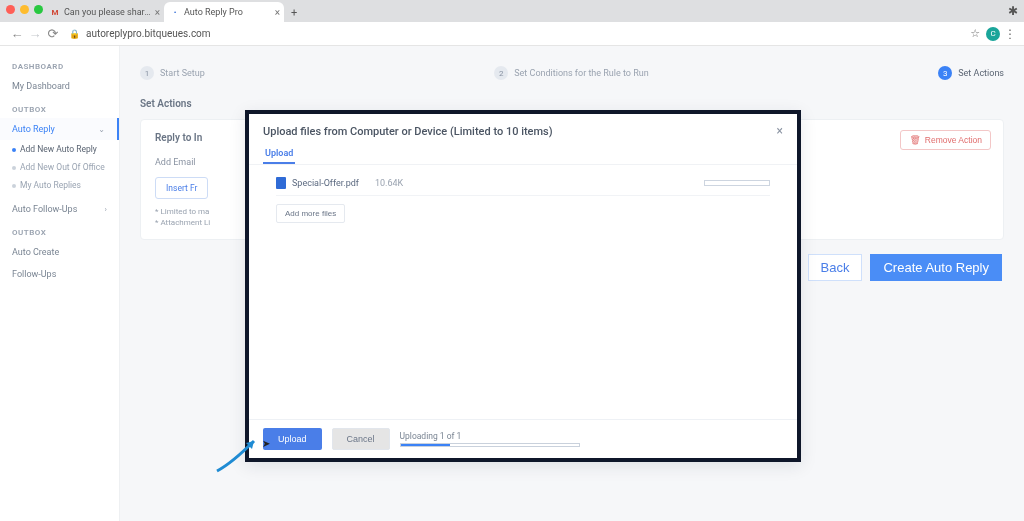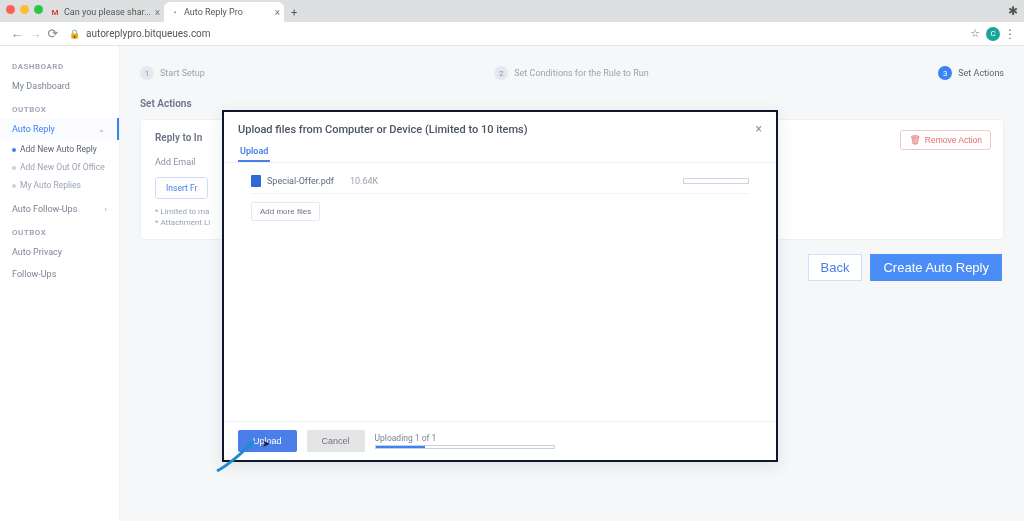--- a/index.html
+++ b/index.html
@@ -64,21 +64,21 @@
 
   .footer-row { display:flex; justify-content:flex-end; gap:8px; padding:14px 2px; }
   .btn { border-radius:0; padding:5px 12px; font-size:13px; border:1px solid transparent; cursor:pointer; }
   .btn-outline { background:#fff; border-color:#cfe0fb; color:#4a7ee8; }
   .btn-primary { background:#4a8df6; color:#fff; }
 
   .footer-text { text-align:center; font-size:8px; color:#a5adba; padding:20px 0 6px; }
   .footer-text a { color:#5b8def; text-decoration:none; }
 
   
-  .modal { position:absolute; left:222px; top:110px; width:556px; height:352px; background:#fff; border:2px solid #0f172a; box-shadow:0 4px 16px rgba(30,40,60,.1); display:flex; flex-direction:column; }
+  .modal { position:absolute; left:245px; top:110px; width:556px; height:352px; background:#fff; border:4px solid #0f172a; box-shadow:0 4px 16px rgba(30,40,60,.1); display:flex; flex-direction:column; }
   .modal-head { padding:10px 14px 6px; display:flex; align-items:center; justify-content:space-between; }
   .modal-title { font-size:11px; color:#4b5563; font-weight:500; }
   .modal-close { color:#8a93a2; font-size:12px; cursor:pointer; }
   .modal-tabs { padding:0 14px; }
   .modal-tab { display:inline-block; font-size:9px; color:#4a7ee8; font-weight:600; padding:4px 2px; border-bottom:2px solid #4a7ee8; }
   .modal-body { flex:1; padding:6px 27px; border-top:1px solid #f0f2f5; overflow:auto; }
   .file-row { display:flex; align-items:center; justify-content:space-between; padding:6px 0; border-bottom:1px solid #f1f3f6; }
   .file-left { display:flex; align-items:center; gap:6px; font-size:9px; color:#5c6a80; }
   .file-icon { width:10px; height:12px; background:#2f6bd6; border-radius:1px; }
   .file-size { color:#9aa3b0; margin-left:10px; }
@@ -148,21 +148,21 @@
       <li class="sb-sub">Add New Out Of Office</li>
       <li class="sb-sub">My Auto Replies</li>
     </ul>
     <div class="sb-item">
       <span>Auto Follow-Ups</span>
         <span class="chev">›</span>
     </div>
 
     <div class="sb-heading">OUTBOX</div>
     <div class="sb-item">
-        <span>Auto Privacy</span>
+        <span>Auto Create</span>
       </div>
     <div class="sb-item">
         <span>Follow-Ups</span>
       </div>
   </aside>
 
   <main class="main">
     <div class="steps">
       <div class="step">
           <span class="num">1</span>

